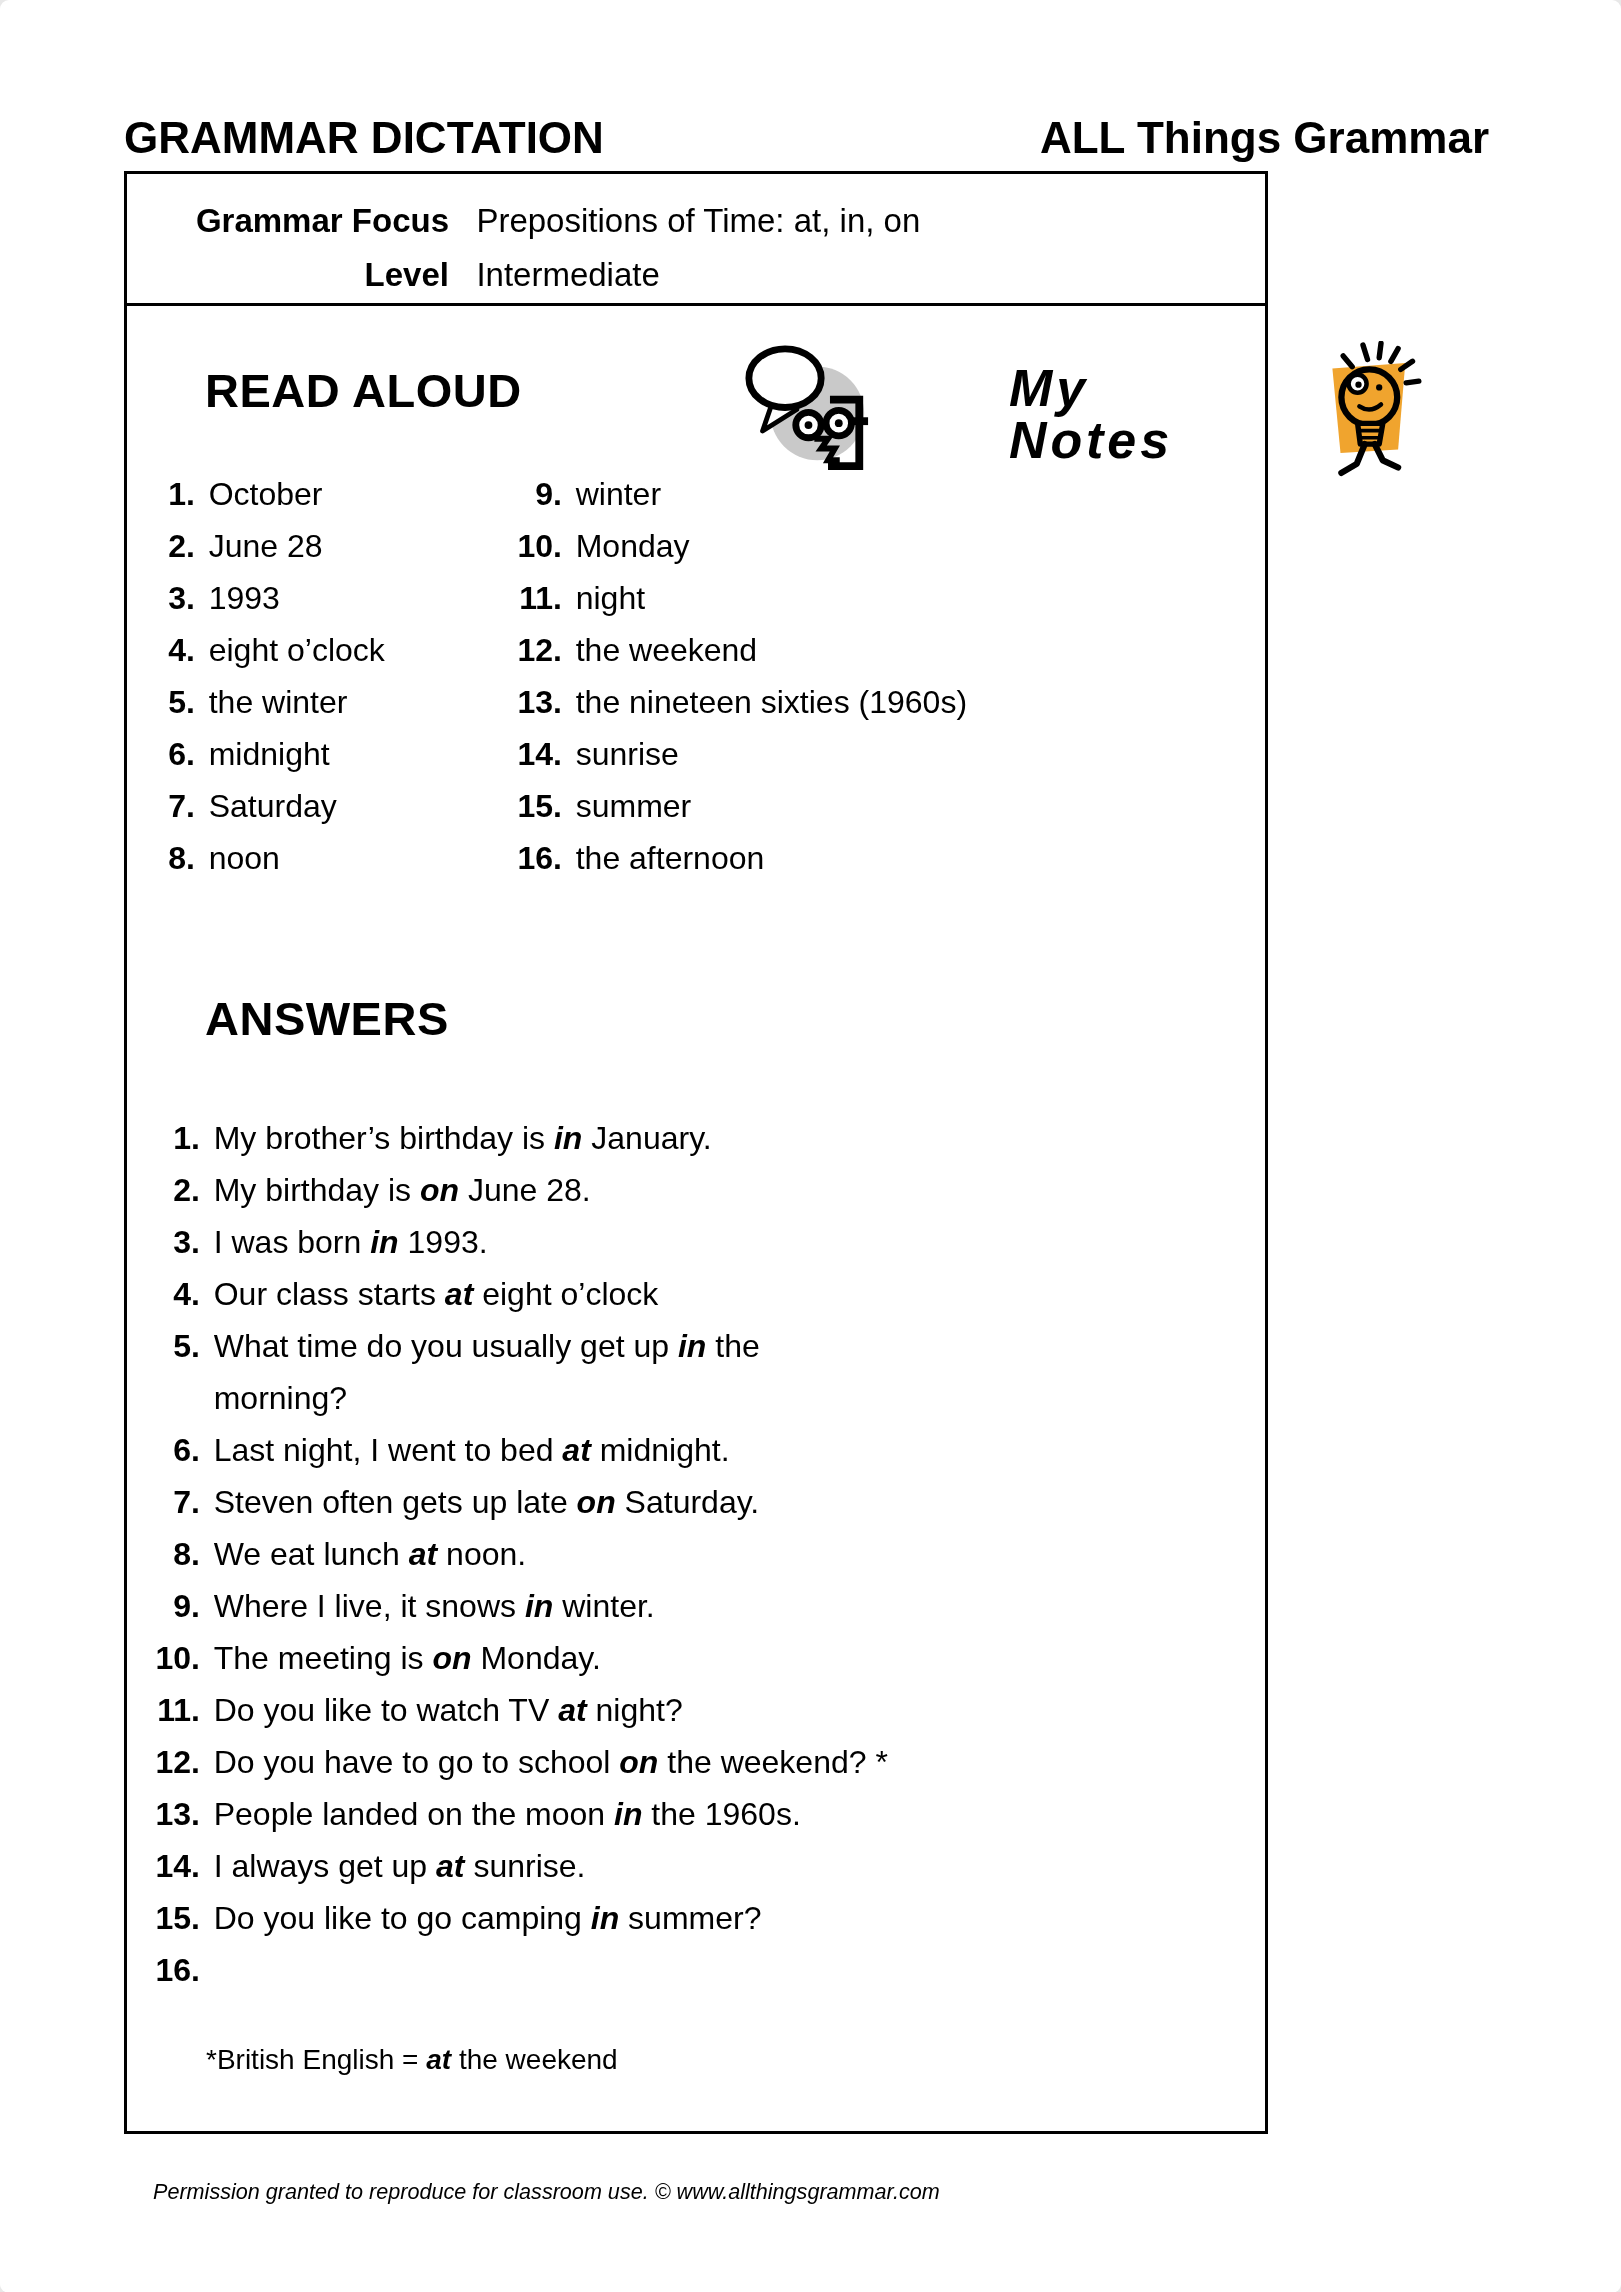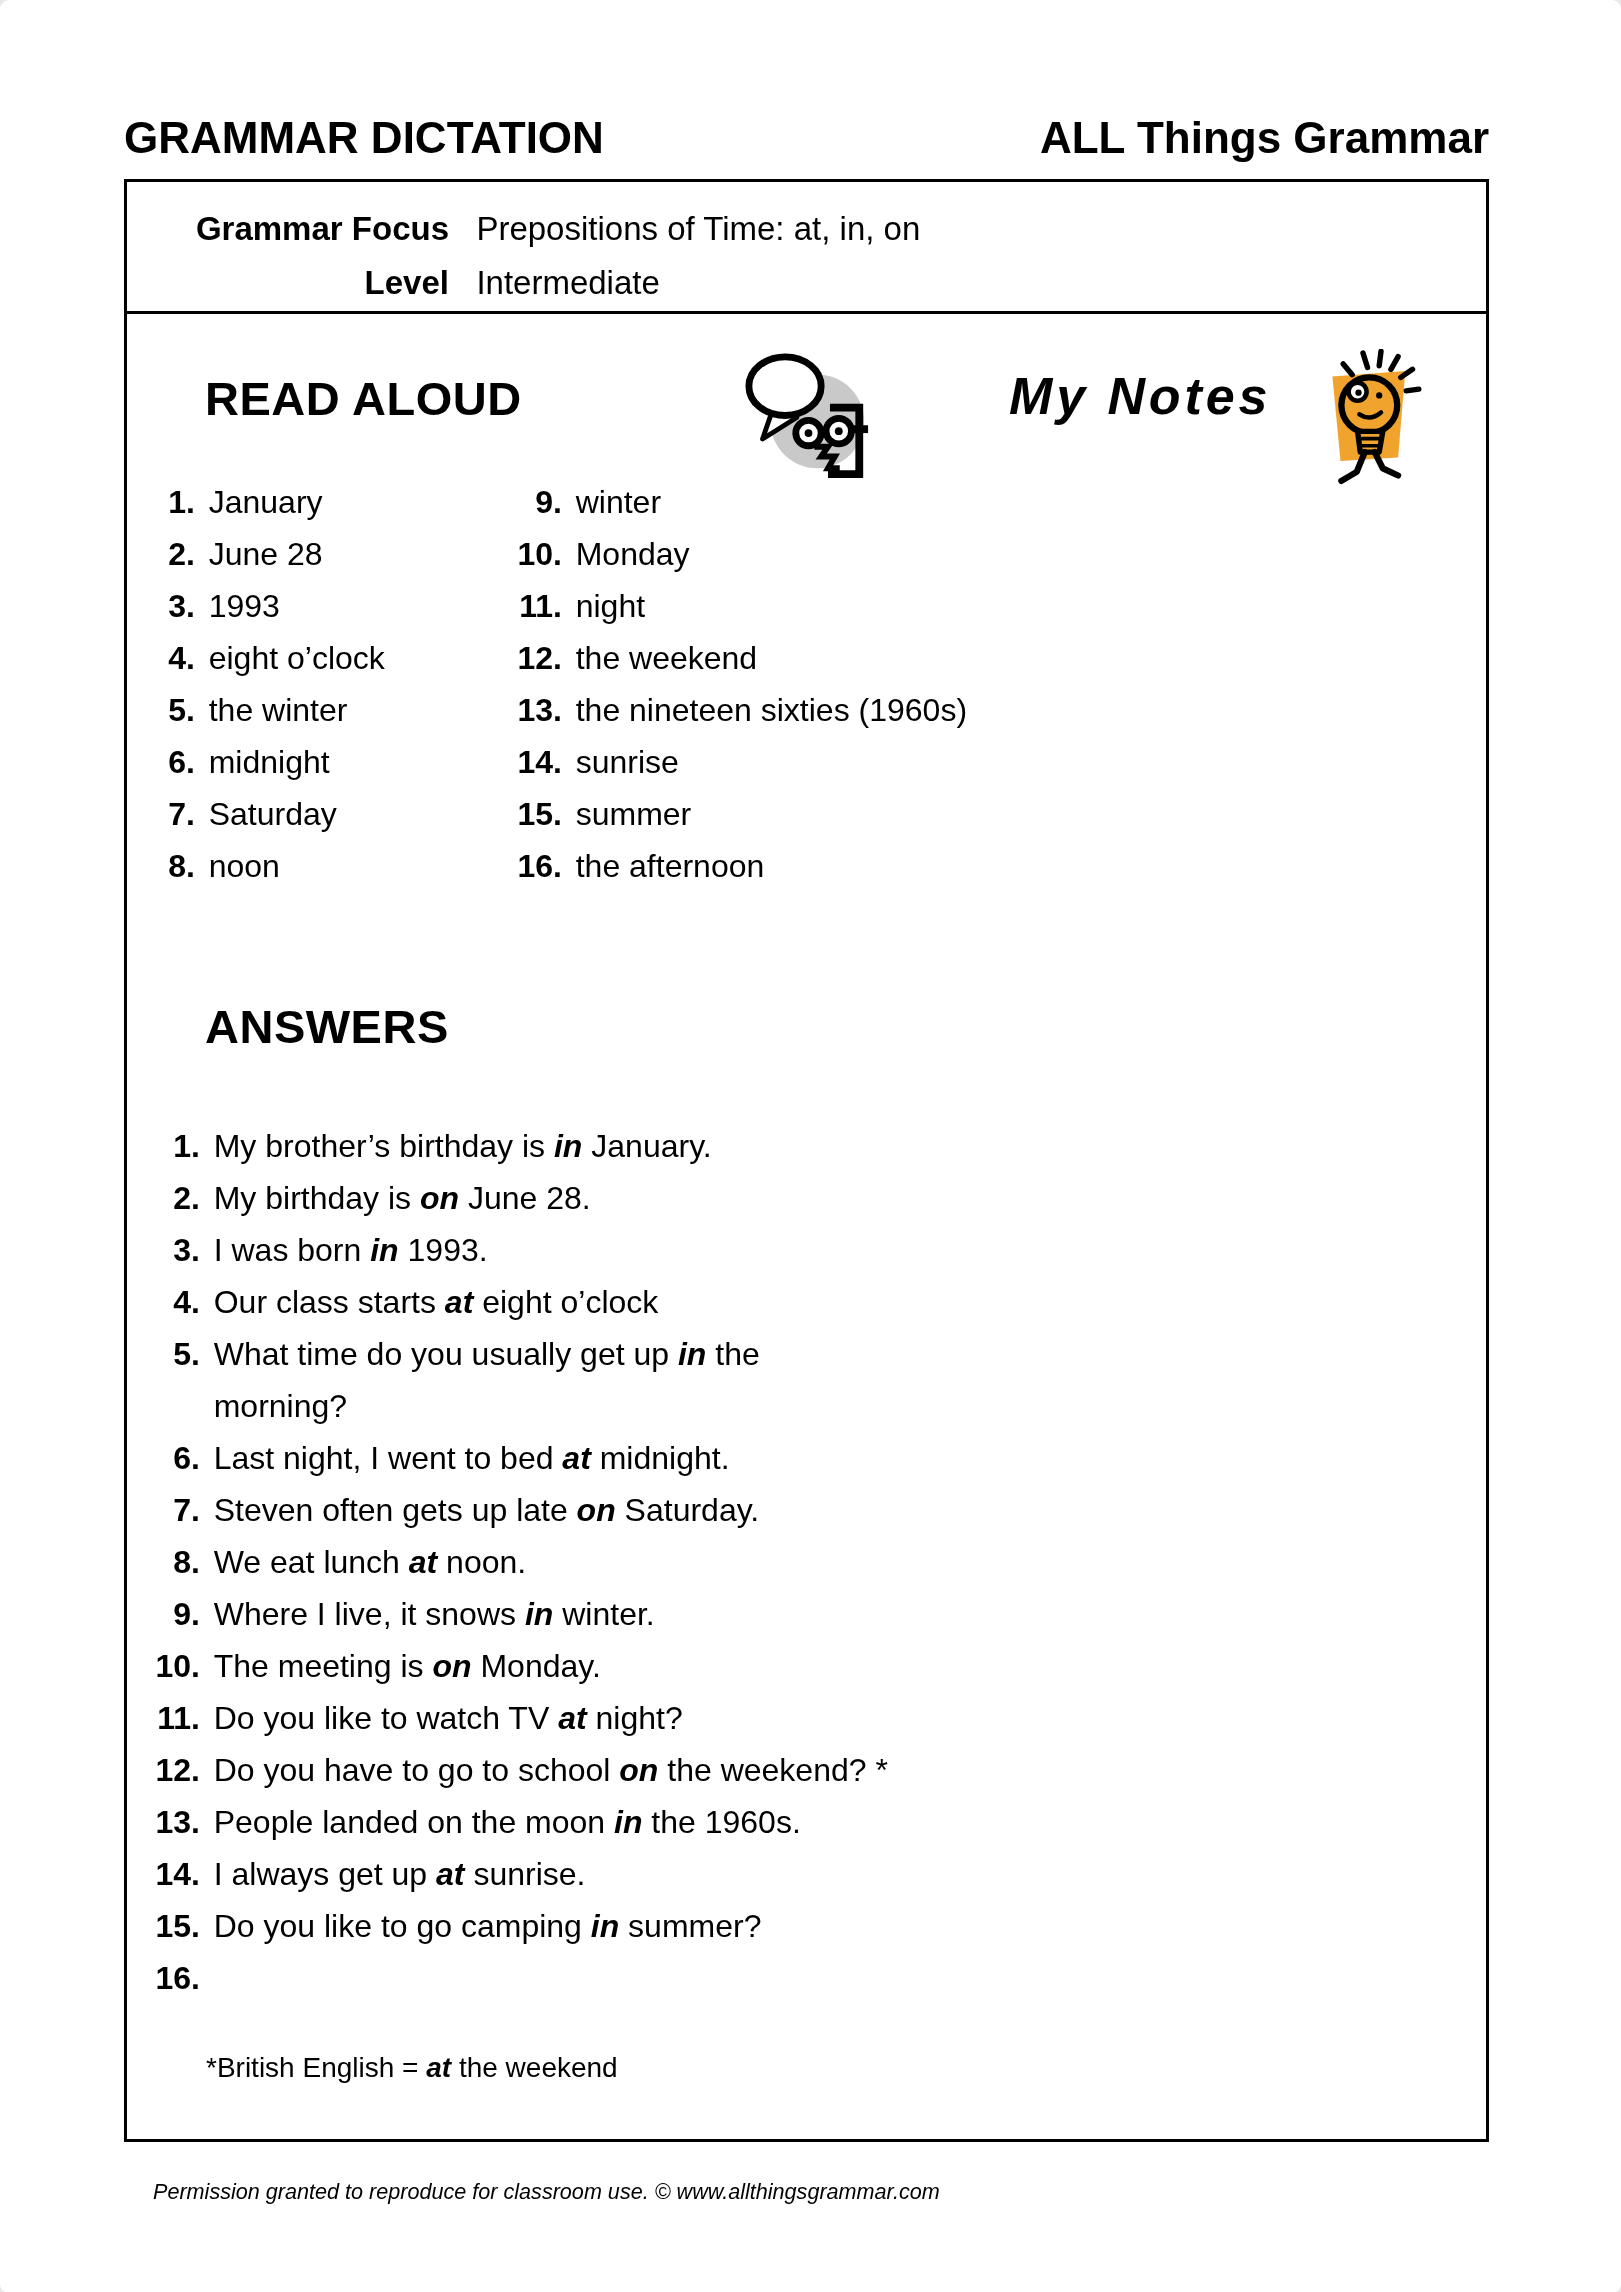--- a/index.html
+++ b/index.html
@@ -9,21 +9,21 @@
     font-family:"Liberation Sans", sans-serif;
     overflow:hidden;
     border-radius:9px;
   }
   .header{
     position:absolute; left:124px; top:116px; width:1365px;
     display:flex; justify-content:space-between; align-items:flex-start;
     font-size:44px; font-weight:bold; line-height:1;
   }
   .outer-box{
-    position:absolute; left:124px; top:179px; width:1365px; height:1963px;
+    position:absolute; left:124px; top:171px; width:1144px; height:1963px;
     border:3.9px solid #000; box-sizing:border-box;
   }
   .focus-section{
     position:absolute; left:0; top:0; right:0; height:132px;
     border-bottom:3.9px solid #000; box-sizing:border-box; padding-top:19.6px;
   }
   .focus-row{display:flex; align-items:center; height:54px; font-size:33px;}
   .focus-label{width:322px; text-align:right; font-weight:bold; flex:none;}
   .focus-value{margin-left:27.4px; white-space:nowrap;}
 
@@ -127,21 +127,21 @@
       <path d="M 46 72 Q 58 80 70 70" fill="none" stroke="#000" stroke-width="5" stroke-linecap="round"></path>
       <g fill="none" stroke="#000" stroke-width="7" stroke-linecap="round" stroke-linejoin="round">
         <path d="M 52 114 L 43 136 L 26 146"></path>
         <path d="M 63 114 L 72 132 L 89 140"></path>
       </g>
     </svg>
 
     <div class="read-col" id="read-col1">
         <div class="r-item">
           <span class="r-num">1.</span>
-          <span class="r-txt">January</span>
+          <span class="r-txt">October</span>
         </div>
         <div class="r-item">
           <span class="r-num">2.</span>
           <span class="r-txt">June 28</span>
         </div>
         <div class="r-item">
           <span class="r-num">3.</span>
           <span class="r-txt">1993</span>
         </div>
         <div class="r-item">

